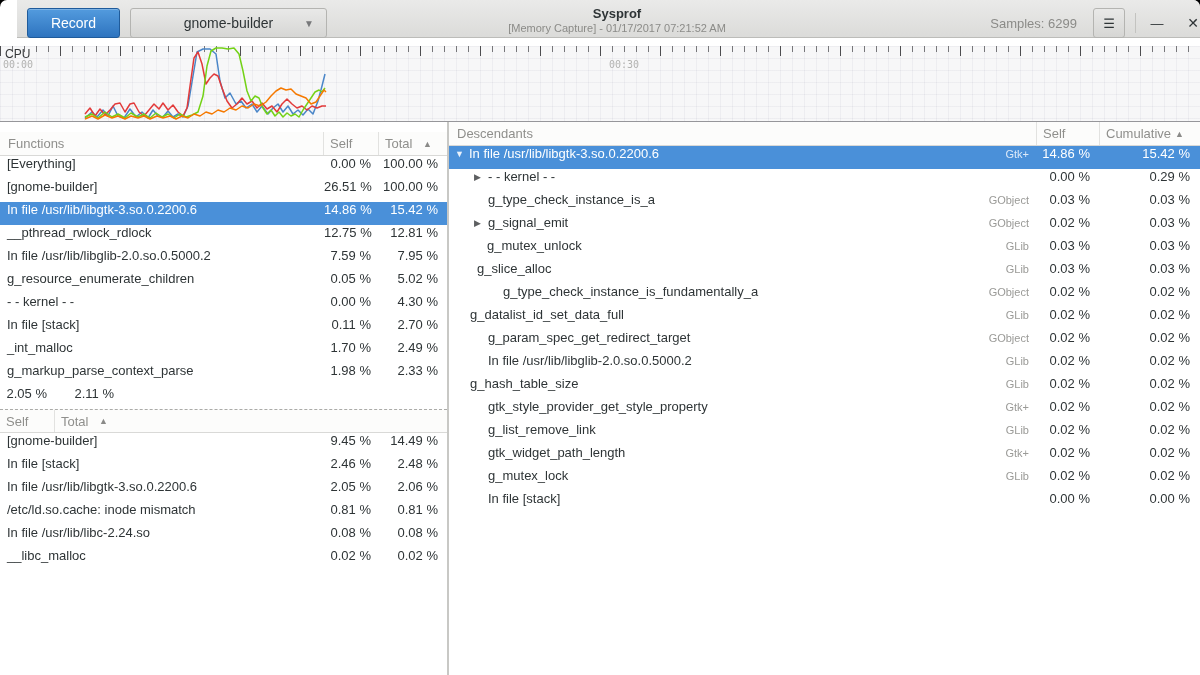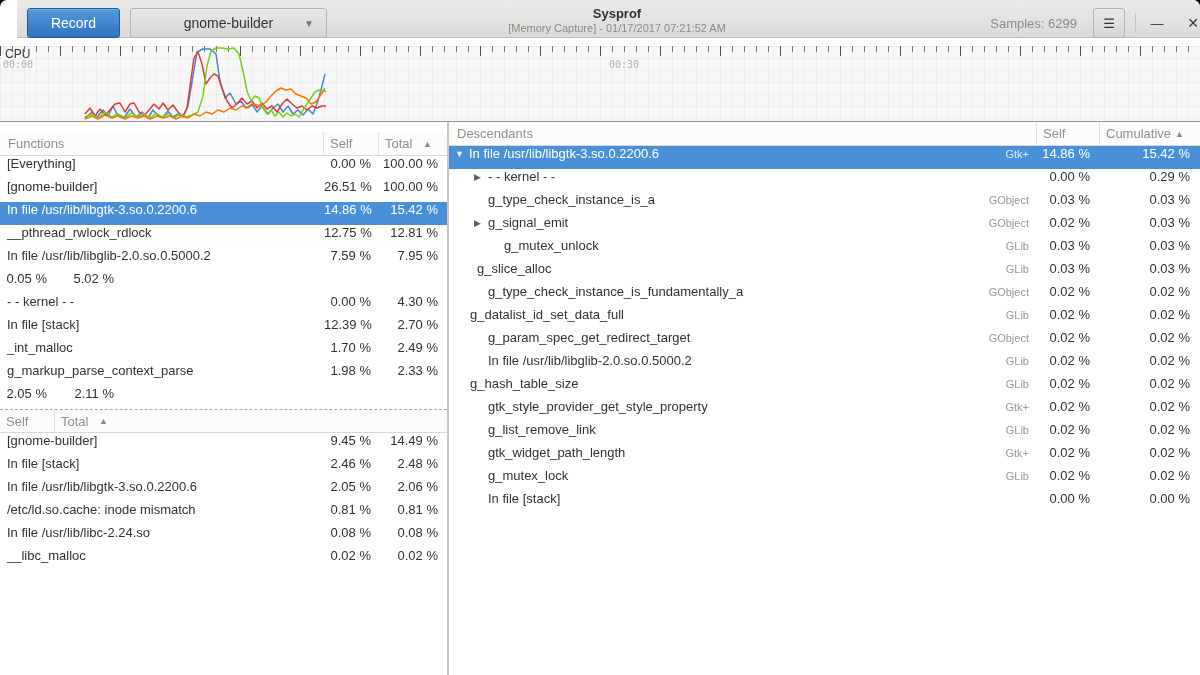--- a/index.html
+++ b/index.html
@@ -281,31 +281,32 @@
           <span class="cell cname">__pthread_rwlock_rdlock</span>
           <span class="cell cnum w-self">12.75 %</span>
           <span class="cell cnum w-total">12.81 %</span>
         </div>
         <div class="trow">
           <span class="cell cname">In file /usr/lib/libglib-2.0.so.0.5000.2</span>
           <span class="cell cnum w-self">7.59 %</span>
           <span class="cell cnum w-total">7.95 %</span>
         </div>
         <div class="trow">
+          <span class="cell cname">g_resource_enumerate_children</span>
           <span class="cell cnum w-self">0.05 %</span>
           <span class="cell cnum w-total">5.02 %</span>
         </div>
         <div class="trow">
           <span class="cell cname">- - kernel - -</span>
           <span class="cell cnum w-self">0.00 %</span>
           <span class="cell cnum w-total">4.30 %</span>
         </div>
         <div class="trow">
           <span class="cell cname">In file [stack]</span>
-          <span class="cell cnum w-self">12.39 %</span>
+          <span class="cell cnum w-self">0.11 %</span>
           <span class="cell cnum w-total">2.70 %</span>
         </div>
         <div class="trow">
           <span class="cell cname">_int_malloc</span>
           <span class="cell cnum w-self">1.70 %</span>
           <span class="cell cnum w-total">2.49 %</span>
         </div>
         <div class="trow">
           <span class="cell cname">g_markup_parse_context_parse</span>
           <span class="cell cnum w-self">1.98 %</span>
@@ -400,39 +401,39 @@
         <div class="trow">
           <span class="cell cname" style="padding-left:25px">
             <span class="exp">▶</span>
             <span>g_signal_emit</span>
             <span class="tag">GObject</span>
           </span>
           <span class="cell cnum w-selfR">0.02 %</span>
           <span class="cell cnum w-cumR">0.03 %</span>
         </div>
         <div class="trow">
-          <span class="cell cname" style="padding-left:41px">
+          <span class="cell cname" style="padding-left:24px">
             <span class="exp"></span>
             <span>g_mutex_unlock</span>
             <span class="tag">GLib</span>
           </span>
           <span class="cell cnum w-selfR">0.03 %</span>
           <span class="cell cnum w-cumR">0.03 %</span>
         </div>
         <div class="trow">
           <span class="cell cname" style="padding-left:14px">
             <span class="exp"></span>
             <span>g_slice_alloc</span>
             <span class="tag">GLib</span>
           </span>
           <span class="cell cnum w-selfR">0.03 %</span>
           <span class="cell cnum w-cumR">0.03 %</span>
         </div>
         <div class="trow">
-          <span class="cell cname" style="padding-left:25px">
+          <span class="cell cname" style="padding-left:40px">
             <span class="exp"></span>
             <span>g_type_check_instance_is_fundamentally_a</span>
             <span class="tag">GObject</span>
           </span>
           <span class="cell cnum w-selfR">0.02 %</span>
           <span class="cell cnum w-cumR">0.02 %</span>
         </div>
         <div class="trow">
           <span class="cell cname" style="">
             <span class="exp"></span>

